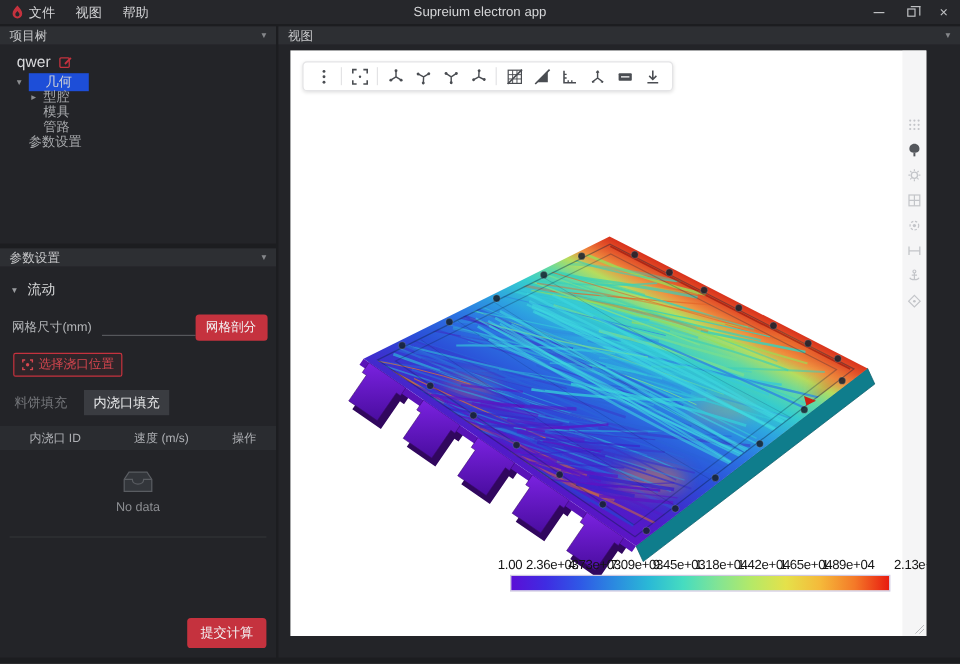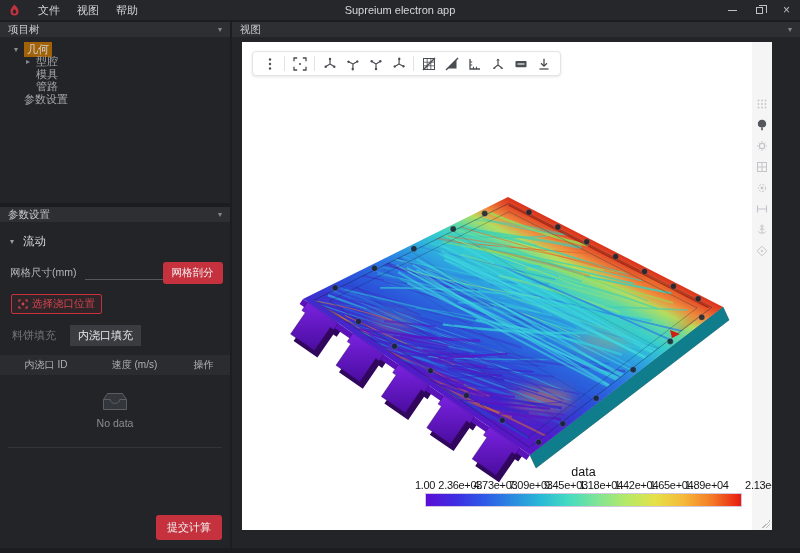--- a/index.html
+++ b/index.html
@@ -4,21 +4,21 @@
 <style>
   html,body{margin:0;padding:0;background:#0e0f11;}
   *{box-sizing:border-box;}
   .window{position:relative;width:800px;height:553px;background:#1c1d20;overflow:hidden;
           font-family:"Liberation Sans","DejaVu Sans",sans-serif;color:#c8c9cb;}
 
   
   .titlebar{position:absolute;left:0;top:0;width:800px;height:20px;background:#26272b;
             display:flex;align-items:center;z-index:5;}
   .logo{margin-left:9px;display:flex;align-items:center;}
-  .menus{display:flex;gap:17px;margin-left:18px;font-size:11px;color:#d2d3d5;}
+  .menus{display:flex;gap:17px;margin-left:4px;font-size:11px;color:#d2d3d5;}
   .menu-item{cursor:default;}
   .win-title{position:absolute;left:0;right:0;text-align:center;font-size:11px;color:#d6d7d9;pointer-events:none;}
   .win-controls{margin-left:auto;display:flex;height:100%;align-items:center;z-index:6;}
   .win-btn{width:27px;height:100%;display:flex;align-items:center;justify-content:center;color:#bfc0c3;font-size:12px;}
   .glyph-min{display:inline-block;width:9px;border-top:1px solid #bfc0c3;}
   .glyph-restore{position:relative;display:inline-block;width:7px;height:7px;border:1px solid #bfc0c3;}
   .glyph-restore::before{content:'';position:absolute;top:-3px;left:2px;width:7px;height:7px;
             border-top:1px solid #bfc0c3;border-right:1px solid #bfc0c3;}
 
   
@@ -33,21 +33,21 @@
 
   
   .tree-body{padding:6px 6px 0 12px;}
   .root-row{display:flex;align-items:center;gap:7px;font-size:13px;color:#d8d9db;padding:1px 0 3px 2px;}
   .tree-row{display:flex;align-items:center;height:12px;font-size:11px;color:#a7a9ac;margin-bottom:0.5px;}
   .tree-row .caret{width:10px;font-size:8px;color:#8b8d90;flex:0 0 10px;}
   .tree-row.depth1{padding-left:2px;}
   .tree-row.depth1.no-caret{padding-left:12px;}
   .tree-row.depth2{padding-left:14px;}
   .tree-row.depth2.no-caret{padding-left:24px;}
-  .tree-label.selected{background:#a16207;color:#d3d4d6;padding:0 3px;}
+  .tree-label.selected{background:#1d4ed8;color:#d3d4d6;padding:0 14px;}
 
   
   .params-body{position:absolute;left:0;right:0;top:15px;bottom:0;}
   .flow-row{display:flex;align-items:center;gap:9px;margin:12px 0 0 10px;font-size:11.5px;color:#d8d9da;}
   .flow-caret{font-size:8px;color:#9a9c9f;}
   .mesh-row{display:flex;align-items:center;margin:13px 10px 0 10px;}
   .mesh-label{font-size:10.5px;color:#b4b6b9;white-space:nowrap;}
   .mesh-input{width:78px;margin-left:8px;background:transparent;border:none;outline:none;
               border-bottom:1px solid #55575b;height:14px;color:#d8d9da;font-size:11px;}
   .btn-red{background:#c5323e;color:#f2f3f4;border:none;border-radius:3px;
@@ -121,20 +121,27 @@
   <div class="main">
 
     <div class="left-col">
 
       <section class="panel tree-panel">
         <header class="panel-header">
           <span>项目树</span>
           <span class="panel-caret">▾</span>
         </header>
         <div class="tree-body">
+          <div class="root-row">
+            <span>qwer</span>
+            <svg width="11" height="11" viewBox="0 0 12 12">
+                <rect x="1" y="2.5" width="8.5" height="8.5" rx="1" fill="none" stroke="#c5323e" stroke-width="1.2"></rect>
+                <path d="M5 7.4 L10.4 1.8 L11.6 3 L6.2 8.6 Z" fill="#c5323e"></path>
+              </svg>
+          </div>
           <div id="tree-items">
               <div class="tree-row depth1">
                 <span class="caret">▾</span>
                 <span class="tree-label selected">几何</span>
               </div>
               <div class="tree-row depth2">
                 <span class="caret">▸</span>
                 <span class="tree-label">型腔</span>
               </div>
               <div class="tree-row depth2 no-caret">
@@ -616,21 +623,20 @@
               </svg>
             </span>
             <span class="ss-icon">
               <svg width="12" height="12" viewBox="0 0 12 12">
                 <path d="M6 1.2 L10.8 6 L6 10.8 L1.2 6 Z" fill="none" stroke="#c3c5c9" stroke-width="1"></path>
                 <circle cx="6" cy="6" r="1.1" fill="#c3c5c9"></circle>
               </svg>
             </span>
           </div>
         <div class="colorbar-block">
-          <div class="cb-title">data</div>
           <div class="cb-ticks" id="cbticks">
               <span class="cb-tick" style="left: 0%;">1.00</span>
               <span class="cb-tick" style="left: 11.1111%;">2.36e+03</span>
               <span class="cb-tick" style="left: 22.2222%;">4.73e+03</span>
               <span class="cb-tick" style="left: 33.3333%;">7.09e+03</span>
               <span class="cb-tick" style="left: 44.4444%;">9.45e+03</span>
               <span class="cb-tick" style="left: 55.5556%;">1.18e+04</span>
               <span class="cb-tick" style="left: 66.6667%;">1.42e+04</span>
               <span class="cb-tick" style="left: 77.7778%;">1.65e+04</span>
               <span class="cb-tick" style="left: 88.8889%;">1.89e+04</span>

